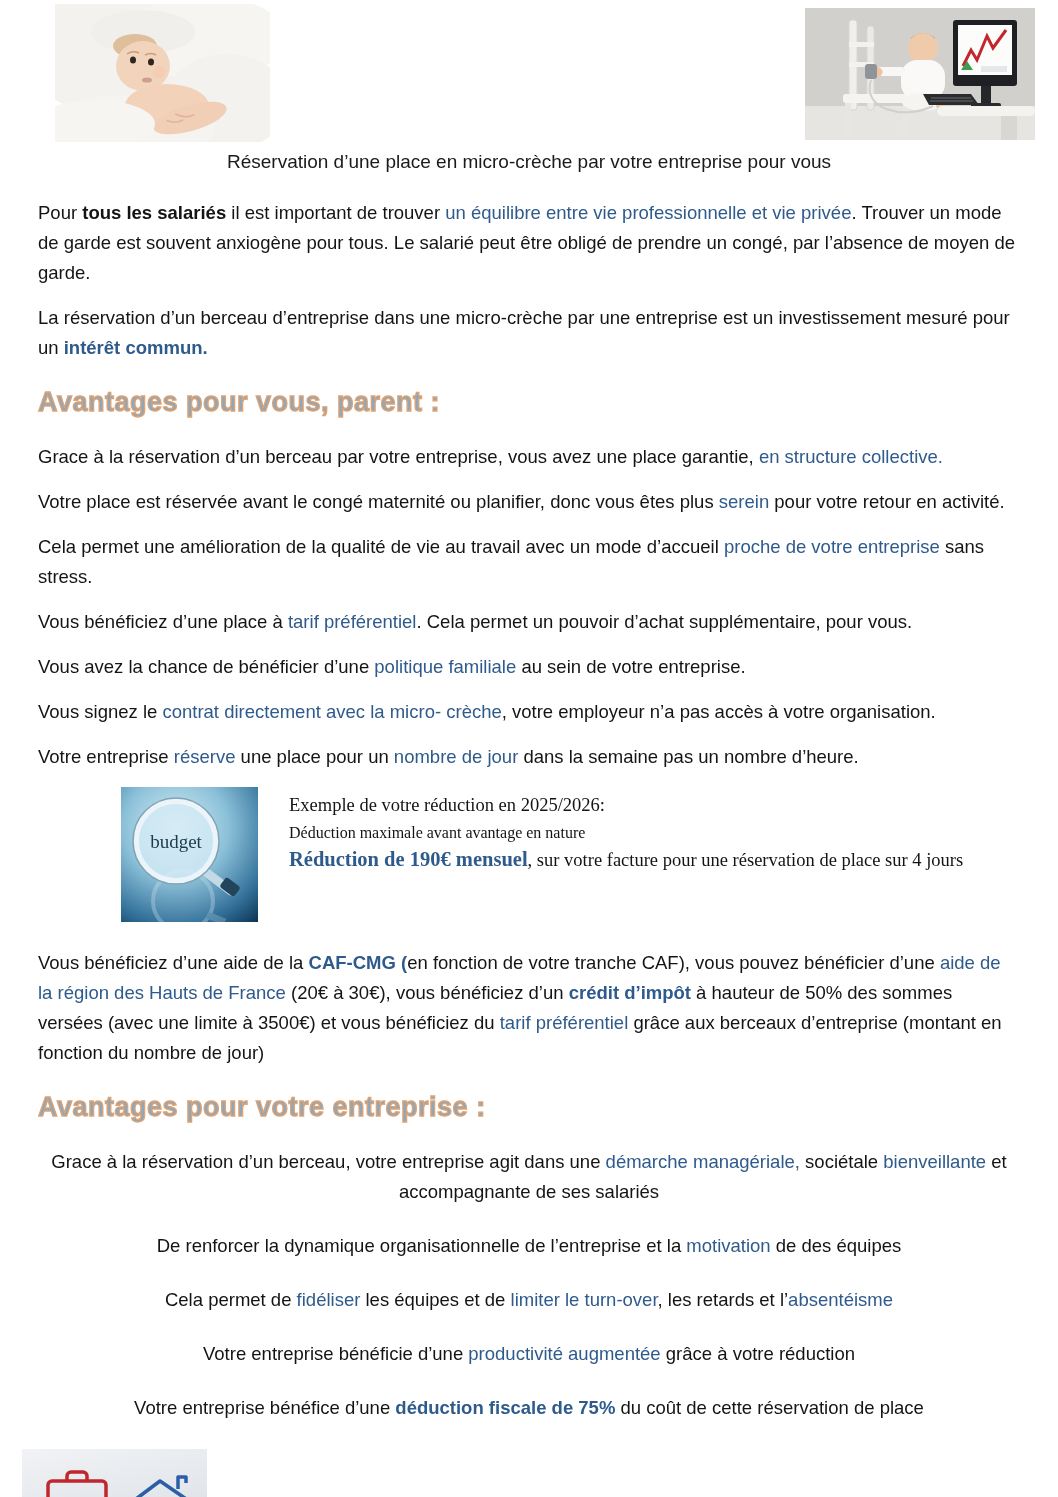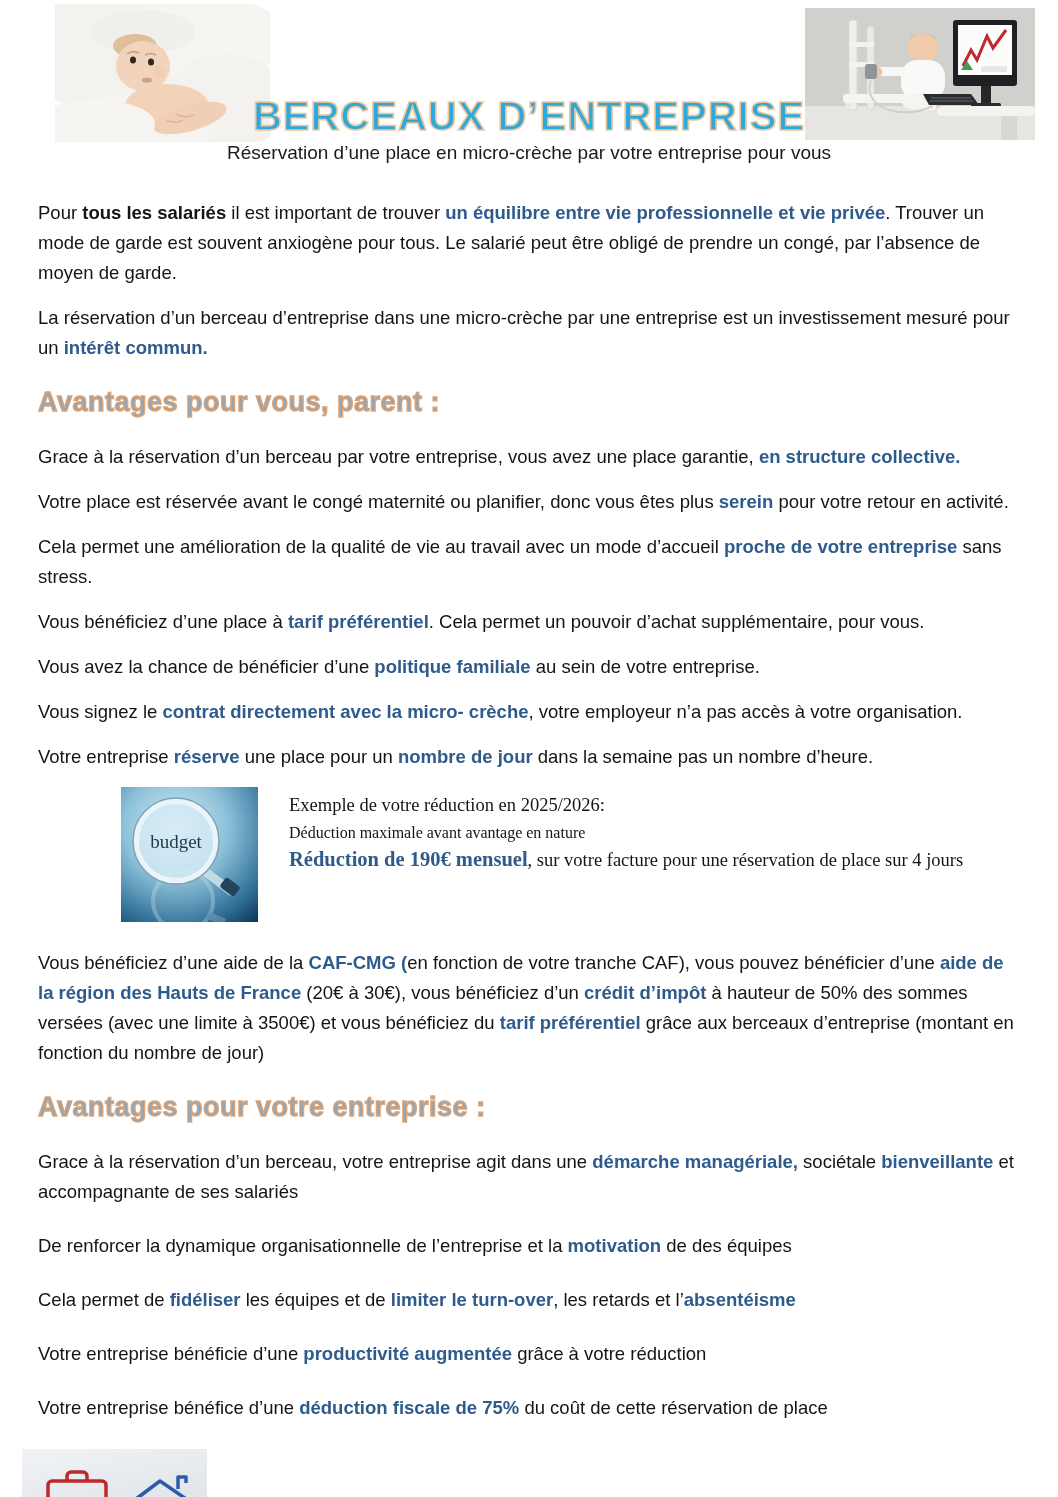--- a/index.html
+++ b/index.html
@@ -11,28 +11,28 @@
     --red:#c0272d;
     --house-blue:#2b5ea7;
   }
   *{box-sizing:border-box;}
   html,body{margin:0;padding:0;background:#ffffff;}
   .page{width:1058px;min-height:1497px;background:#fff;font-family:"Liberation Sans",sans-serif;color:#141414;position:relative;overflow:hidden;}
   .doc-header{position:relative;height:198px;}
   .photo-left{position:absolute;left:55px;top:4px;width:215px;height:138px;}
   .photo-right{position:absolute;left:805px;top:8px;width:230px;height:132px;}
   .doc-title{position:absolute;left:0;right:0;top:94px;margin:0;text-align:center;font-size:40px;font-weight:700;color:var(--title-blue);-webkit-text-stroke:1.6px var(--title-outline);letter-spacing:1px;}
-  .doc-subtitle{position:absolute;left:0;right:0;top:142px;text-align:center;font-size:19px;color:#1a1a1a;}
+  .doc-subtitle{position:absolute;left:0;right:0;top:151px;text-align:center;font-size:19px;color:#1a1a1a;}
   .content{padding:0 38px;}
   .para{font-size:18.5px;line-height:30px;margin:0 0 15px 0;}
-  .para-wide{margin-bottom:24px;}
+  .para-wide{margin-bottom:24px;text-align:center;}
   .section-heading{font-size:27px;font-weight:700;color:var(--heading-fill);-webkit-text-stroke:1.3px var(--heading-outline);letter-spacing:.5px;margin:24px 0 24px 0;}
   .run-n{}
   .run-b{font-weight:700;margin-top:40px;}
-  .run-e{color:var(--blue);font-weight:700;}
+  .run-e{color:var(--blue);font-weight:400;}
   .run-eb{color:var(--blue);font-weight:700;}
   .run-sm{font-size:16px;}
   .budget-block{display:flex;margin:4px 0 26px 83px;}
   .budget-photo{width:137px;height:135px;flex:0 0 137px;}
   .budget-lines{margin-left:31px;font-size:18.5px;line-height:27px;padding-top:5px;font-family:Liberation Serif, serif;}
   .budget-lines .run-eb{font-size:20.5px;}
   .bottom-row{position:relative;height:134px;margin:24px -38px 4px;}
   .balance-photo{position:absolute;left:22px;top:2px;width:185px;height:128px;}
   .cost-lines{text-align:center;padding-top:12px;font-size:20.5px;line-height:35px;}
 </style>
@@ -61,21 +61,20 @@
         <circle cx="104" cy="68" r="6" fill="#f6c8ad" opacity="0.6"></circle>
       </g>
       <ellipse cx="112" cy="102" rx="42" ry="22" fill="#f3d2ba"></ellipse>
       <g transform="rotate(-16 135 114)">
         <ellipse cx="135" cy="114" rx="38" ry="13" fill="#f1cfb6"></ellipse>
         <path d="M112,110 q8,6 16,4 M122,106 q8,8 18,6" stroke="#e0b396" stroke-width="1.5" fill="none"></path>
       </g>
       <ellipse cx="40" cy="120" rx="60" ry="24" fill="#f6f5f2"></ellipse>
     </svg>
 
-    <h1 class="doc-title">BERCEAUX D’ENTREPRISE</h1>
     <div class="doc-subtitle">Réservation d’une place en micro-crèche par votre entreprise pour vous</div>
 
     <svg class="photo-right" viewBox="0 0 230 132">
       <rect x="0" y="0" width="230" height="132" fill="#d2d0cc"></rect>
       <rect x="0" y="98" width="230" height="34" fill="#e7e5e1"></rect>
       <g>
         <rect x="44" y="12" width="8" height="90" rx="3" fill="#f1efec" stroke="#d9d7d3"></rect>
         <rect x="62" y="18" width="7" height="84" rx="3" fill="#eceae6" stroke="#d9d7d3"></rect>
         <rect x="44" y="34" width="25" height="5" fill="#f4f2ef"></rect>
         <rect x="44" y="54" width="25" height="5" fill="#f4f2ef"></rect>

